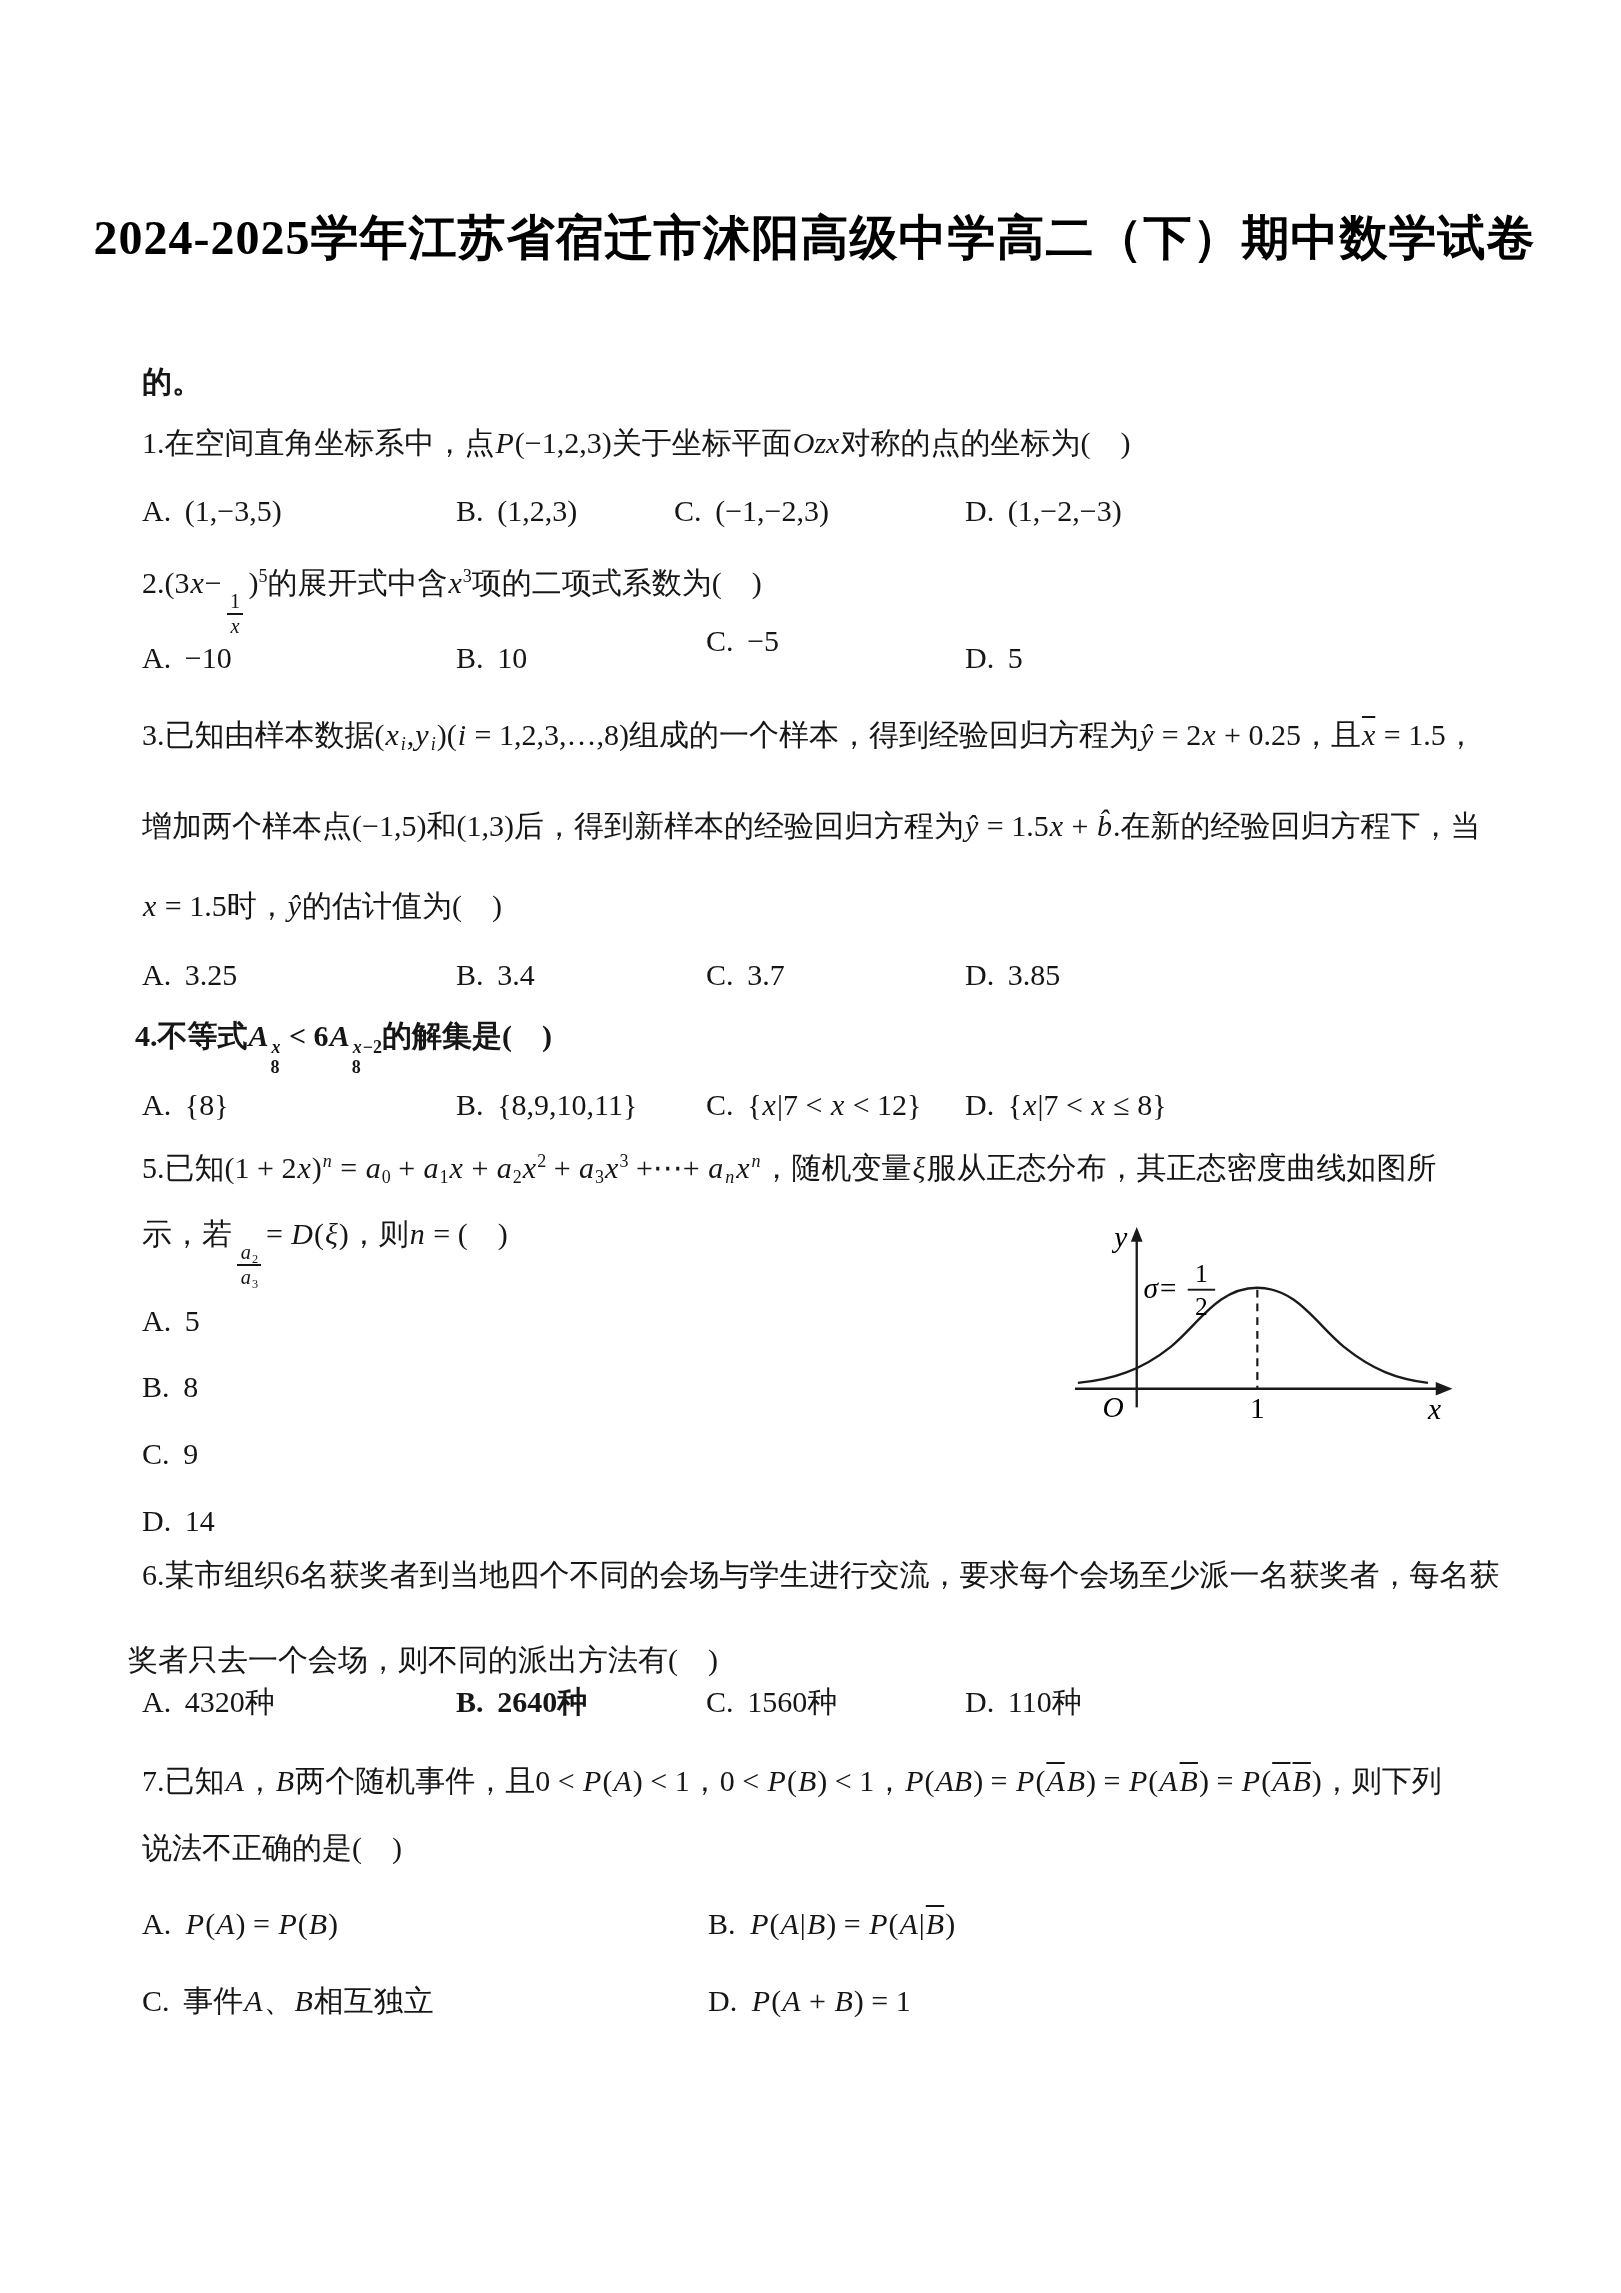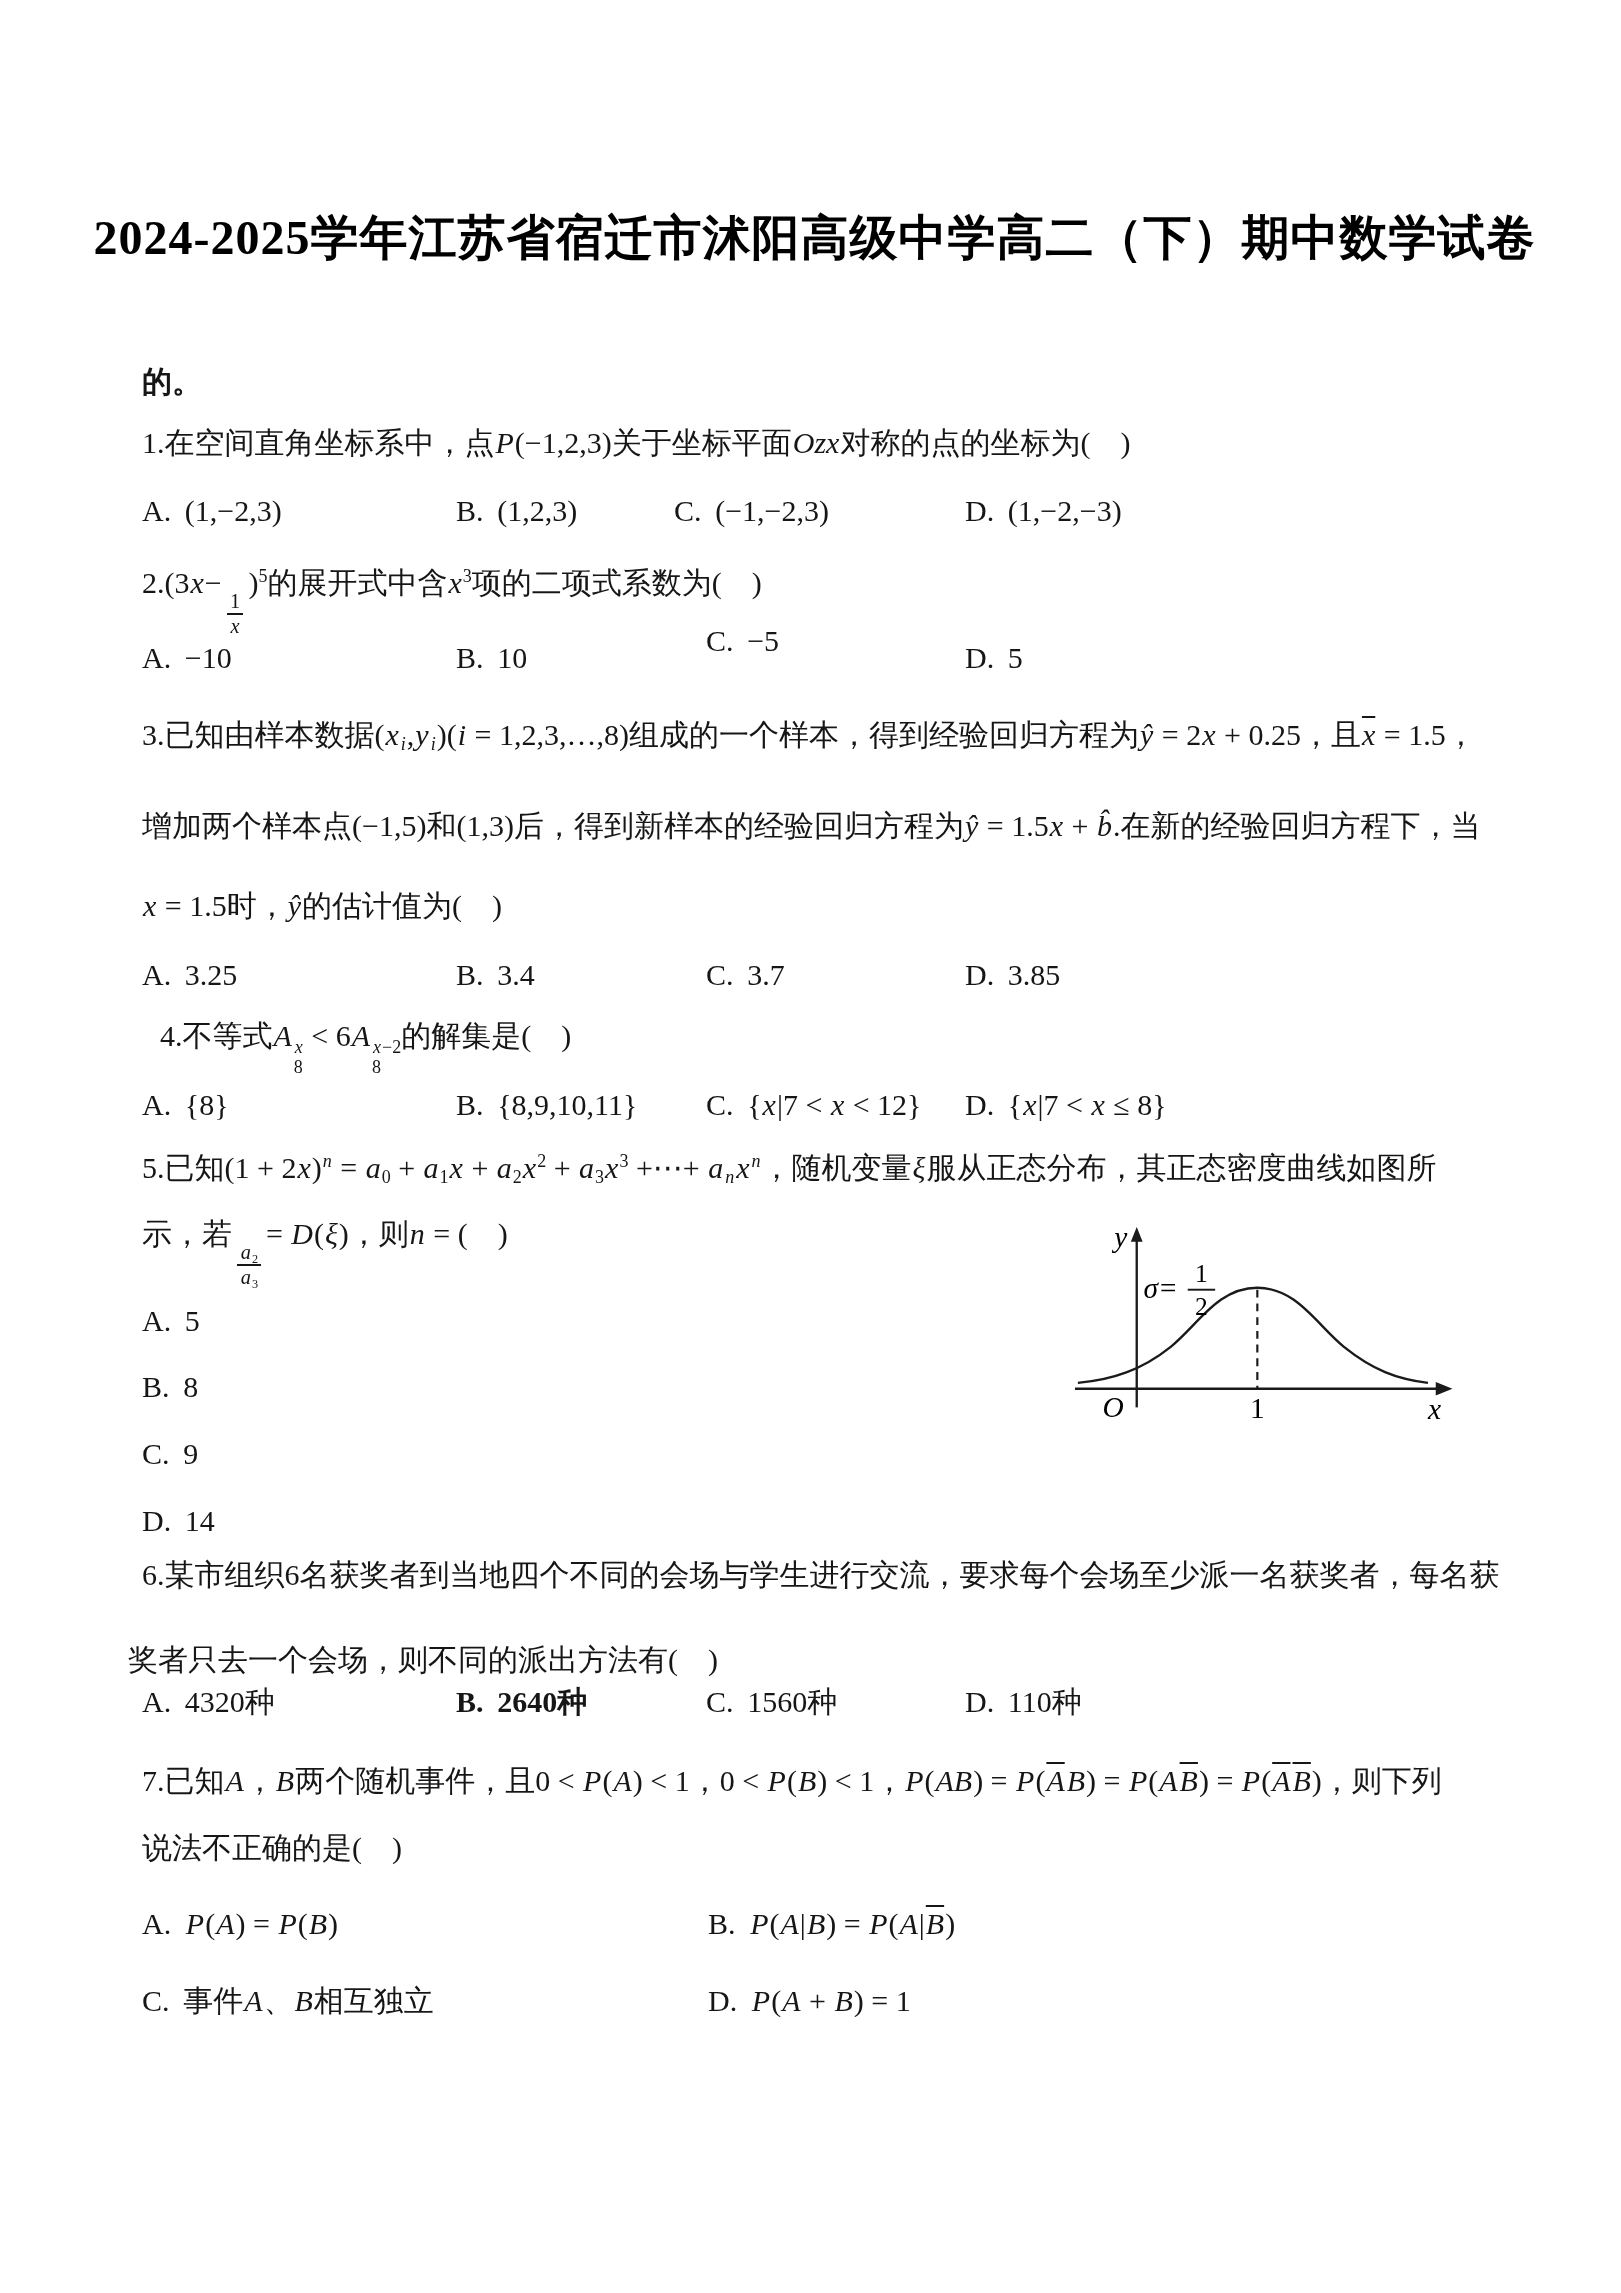--- a/index.html
+++ b/index.html
@@ -42,40 +42,40 @@
 <body>
 
 <div class="page">
 
   <div class="abs title">2024-2025学年江苏省宿迁市沭阳高级中学高二（下）期中数学试卷</div>
 
   <div class="abs intro" style="top:363px;left:142px;">的。</div>
 
   <div id="questions">
       <div class="abs stem" style="top: 424px; left: 142px;"><span>1.在空间直角坐标系中，点</span><span class="mi">P</span><span>(−1,2,3)关于坐标平面</span><span class="mi">Ozx</span><span>对称的点的坐标为(　)</span></div>
-      <div class="abs opt" style="top: 492px; left: 142px;"><span class="opt-label">A.</span><span class="opt-value"><span>(1,−2,3)</span></span></div>
+      <div class="abs opt" style="top: 492px; left: 142px;"><span class="opt-label">A.</span><span class="opt-value"><span>(1,−3,5)</span></span></div>
       <div class="abs opt" style="top: 492px; left: 456px;"><span class="opt-label">B.</span><span class="opt-value"><span>(1,2,3)</span></span></div>
       <div class="abs opt" style="top: 492px; left: 674px;"><span class="opt-label">C.</span><span class="opt-value"><span>(−1,−2,3)</span></span></div>
       <div class="abs opt" style="top: 492px; left: 965px;"><span class="opt-label">D.</span><span class="opt-value"><span>(1,−2,−3)</span></span></div>
       <div class="abs stem" style="top: 564px; left: 142px;"><span>2.(3</span><span class="mi">x</span><span>−</span><span class="frac">
           <span class="fn"><span>1</span></span>
           <span class="fd"><span class="mi">x</span></span>
         </span><span>)</span><span class="sup">5</span><span>的展开式中含</span><span class="mi">x</span><span class="sup">3</span><span>项的二项式系数为(　)</span></div>
       <div class="abs opt" style="top: 639px; left: 142px;"><span class="opt-label">A.</span><span class="opt-value"><span>−10</span></span></div>
       <div class="abs opt" style="top: 639px; left: 456px;"><span class="opt-label">B.</span><span class="opt-value"><span>10</span></span></div>
       <div class="abs opt" style="top: 622px; left: 706px;"><span class="opt-label">C.</span><span class="opt-value"><span>−5</span></span></div>
       <div class="abs opt" style="top: 639px; left: 965px;"><span class="opt-label">D.</span><span class="opt-value"><span>5</span></span></div>
       <div class="abs stem" style="top: 716px; left: 142px;"><span>3.已知由样本数据(</span><span class="mi">x</span><span class="mi sub">i</span><span>,</span><span class="mi">y</span><span class="mi sub">i</span><span>)(</span><span class="mi">i</span><span> = 1,2,3,…,8)组成的一个样本，得到经验回归方程为</span><span class="mi">ŷ</span><span> = 2</span><span class="mi">x</span><span> + 0.25，且</span><span class="mi bar">x</span><span> = 1.5，</span></div>
       <div class="abs stem" style="top: 807px; left: 142px;"><span>增加两个样本点(−1,5)和(1,3)后，得到新样本的经验回归方程为</span><span class="mi">ŷ</span><span> = 1.5</span><span class="mi">x</span><span> + </span><span class="mi">b̂</span><span>.在新的经验回归方程下，当</span></div>
       <div class="abs stem" style="top: 887px; left: 142px;"><span class="mi">x</span><span> = 1.5时，</span><span class="mi">ŷ</span><span>的估计值为(　)</span></div>
       <div class="abs opt" style="top: 956px; left: 142px;"><span class="opt-label">A.</span><span class="opt-value"><span>3.25</span></span></div>
       <div class="abs opt" style="top: 956px; left: 456px;"><span class="opt-label">B.</span><span class="opt-value"><span>3.4</span></span></div>
       <div class="abs opt" style="top: 956px; left: 706px;"><span class="opt-label">C.</span><span class="opt-value"><span>3.7</span></span></div>
       <div class="abs opt" style="top: 956px; left: 965px;"><span class="opt-label">D.</span><span class="opt-value"><span>3.85</span></span></div>
-      <div class="abs stem" style="top: 1017px; left: 160px;"><span>4.不等式</span><span class="mi">A</span><span class="ss">
+      <div class="abs stem" style="top: 1017px; left: 135px; font-weight: bold;"><span>4.不等式</span><span class="mi">A</span><span class="ss">
           <span class="ss-s"><span class="mi">x</span></span>
           <span class="ss-b"><span>8</span></span>
         </span><span> &lt; 6</span><span class="mi">A</span><span class="ss">
           <span class="ss-s"><span class="mi">x</span><span>−2</span></span>
           <span class="ss-b"><span>8</span></span>
         </span><span>的解集是(　)</span></div>
       <div class="abs opt" style="top: 1086px; left: 142px;"><span class="opt-label">A.</span><span class="opt-value"><span>{8}</span></span></div>
       <div class="abs opt" style="top: 1086px; left: 456px;"><span class="opt-label">B.</span><span class="opt-value"><span>{8,9,10,11}</span></span></div>
       <div class="abs opt" style="top: 1086px; left: 706px;"><span class="opt-label">C.</span><span class="opt-value"><span>{</span><span class="mi">x</span><span>|7 &lt; </span><span class="mi">x</span><span> &lt; 12}</span></span></div>
       <div class="abs opt" style="top: 1086px; left: 965px;"><span class="opt-label">D.</span><span class="opt-value"><span>{</span><span class="mi">x</span><span>|7 &lt; </span><span class="mi">x</span><span> ≤ 8}</span></span></div>

